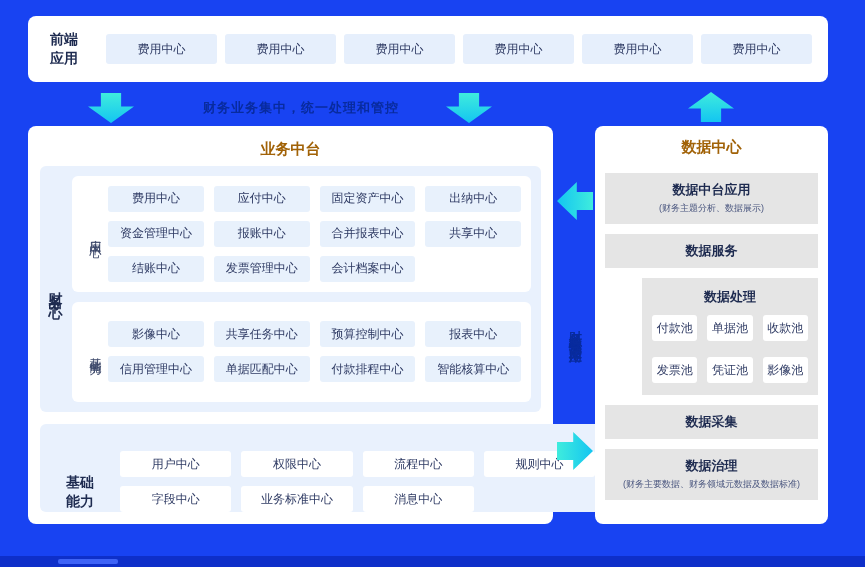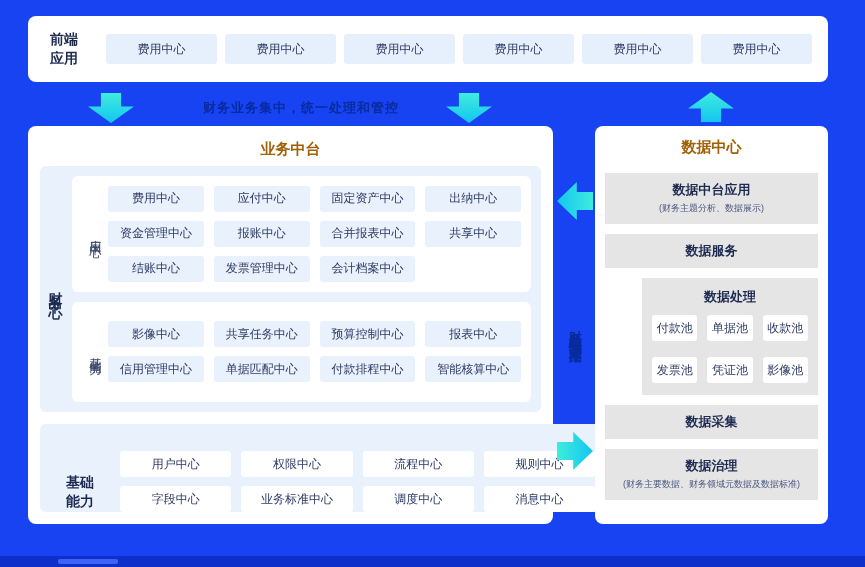--- a/index.html
+++ b/index.html
@@ -177,21 +177,20 @@
         <div>基础</div>
         <div>能力</div>
       </div>
       <div class="grid cols4">
         <div class="btn white">用户中心</div>
         <div class="btn white">权限中心</div>
         <div class="btn white">流程中心</div>
         <div class="btn white">规则中心</div>
         <div class="btn white">字段中心</div>
         <div class="btn white">业务标准中心</div>
-        <div class="btn white">调度中心</div>
         <div class="btn white">消息中心</div>
       </div>
     </div>
   </div>
 
   <div class="arrow left mid-arrow-left"></div>
   <div class="v-caption">财务核心数据沉淀及应用</div>
   <div class="arrow right mid-arrow-right"></div>
 
   <div class="panel right">

